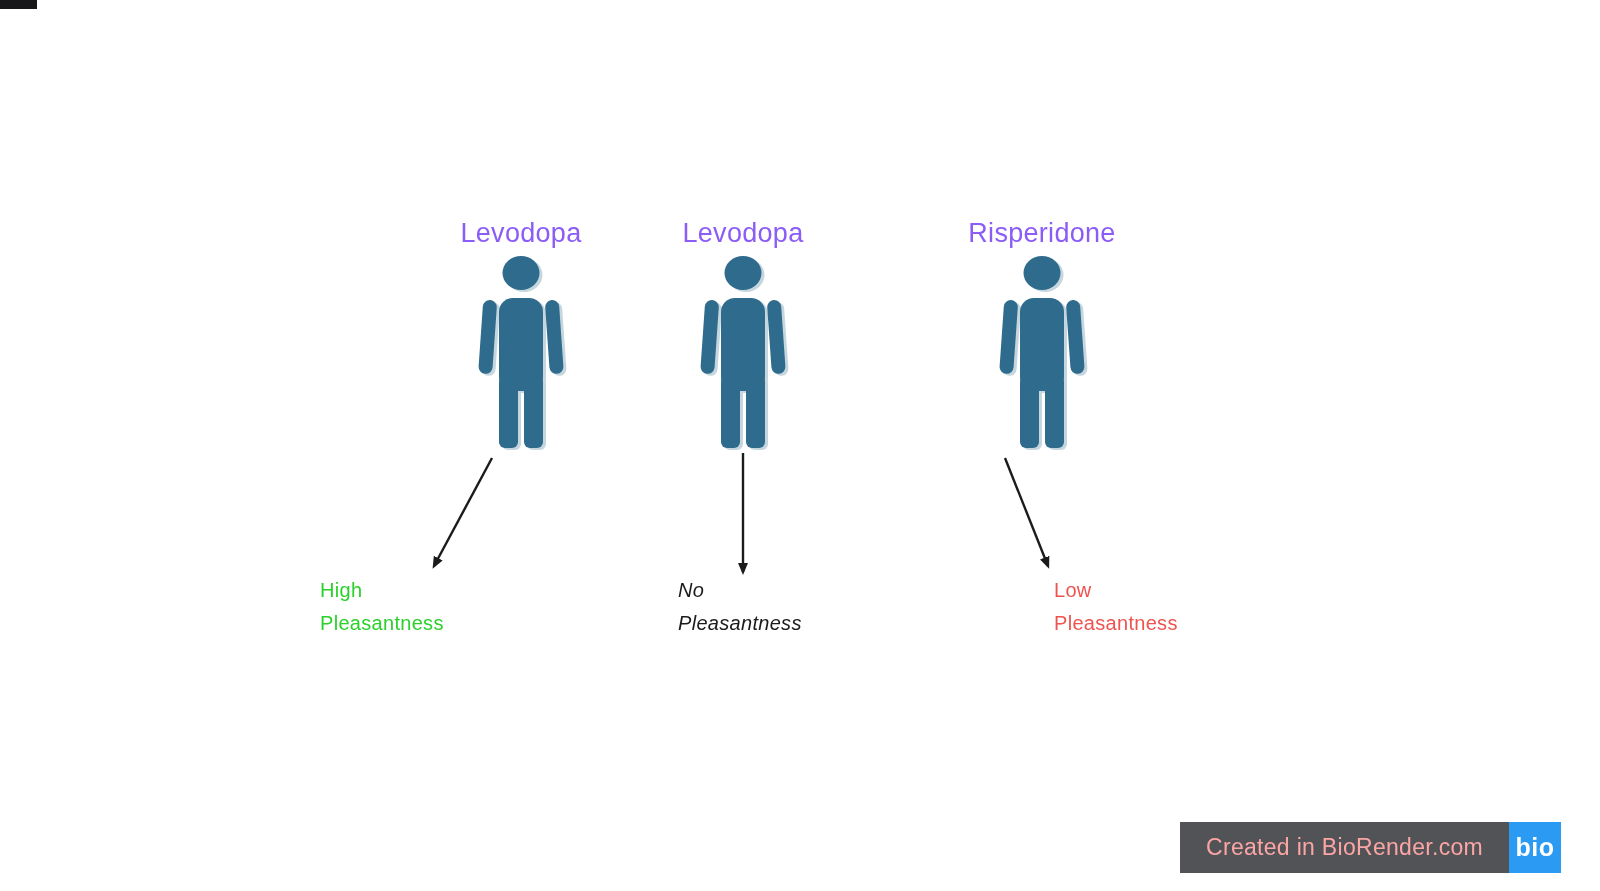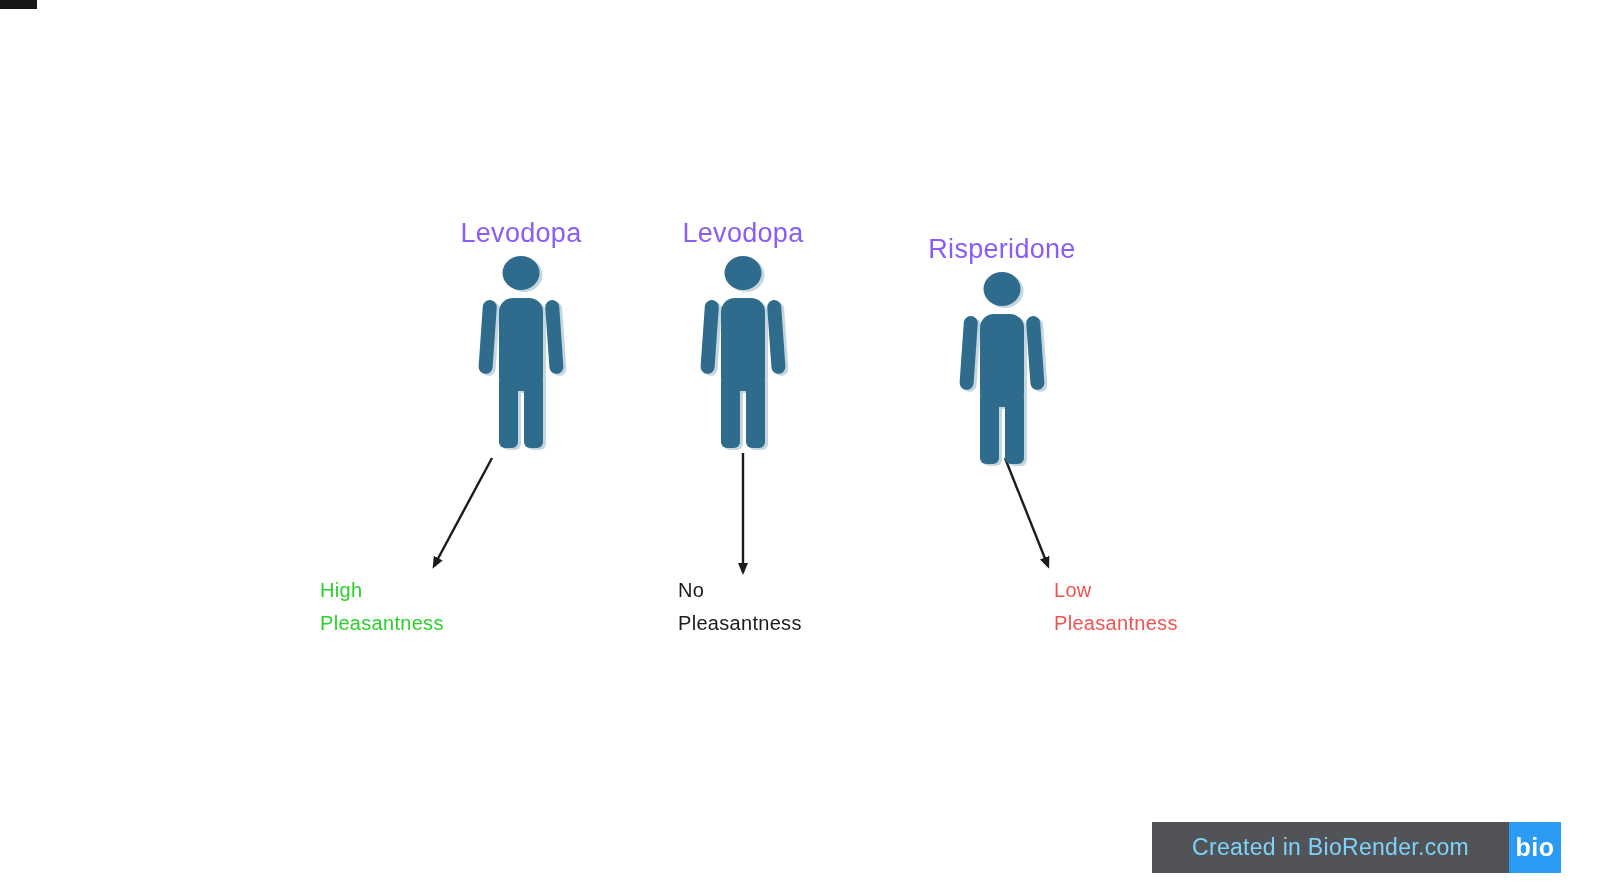--- a/index.html
+++ b/index.html
@@ -28,21 +28,21 @@
   }
   .arrows line{stroke:#1b1b1b;stroke-width:2.4;}
   .group{
     position:absolute;
     width:200px;
     top:216px;
     text-align:center;
   }
   .group-0{left:421px;}
   .group-1{left:643px;}
-  .group-2{left:902px;margin-top:16px;}
+  .group-2{left:942px;}
   .drug-label{
     font-size:27px;
     line-height:34px;
     color:#8b5cf6;
     font-weight:500;
     letter-spacing:.3px;
     margin-bottom:6px;
   }
   .person{
     display:block;
@@ -54,36 +54,36 @@
   .person .fill{fill:var(--person);}
   .outcome{
     position:absolute;
     top:574px;
     font-size:20px;
     line-height:33px;
     font-weight:500;
     letter-spacing:.3px;
   }
   .outcome-0{left:320px;color:var(--outcome0);}
-  .outcome-1{left:678px;color:var(--outcome1);}
+  .outcome-1{left:678px;color:var(--outcome1);font-style:italic;}
   .outcome-2{left:1054px;color:var(--outcome2);}
   .badge{
     position:absolute;
     right:39px;
     bottom:18px;
     height:51px;
     display:flex;
     align-items:stretch;
   }
   .badge-bar{
     background:var(--badge-bar);
-    color:#7dd3fc;
+    color:#fca5a5;
     display:flex;
     align-items:center;
-    padding:0 40px;
+    padding:0 26px;
     font-size:23px;
     letter-spacing:.3px;
     white-space:pre;
   }
   .badge-bar .brand{font-weight:normal;}
   .badge-logo{
     width:52px;
     background:var(--badge-logo);
     color:#ffffff;
     display:flex;

